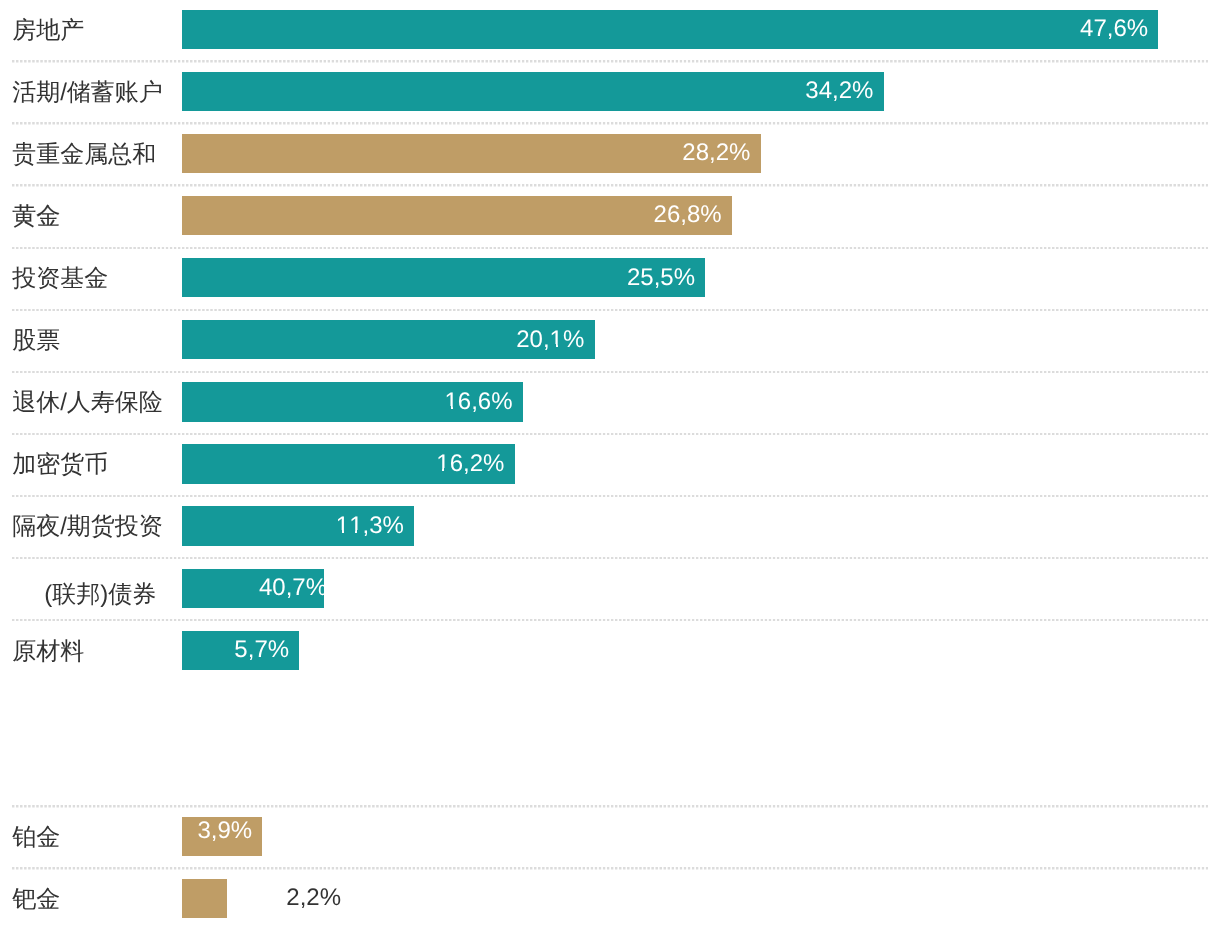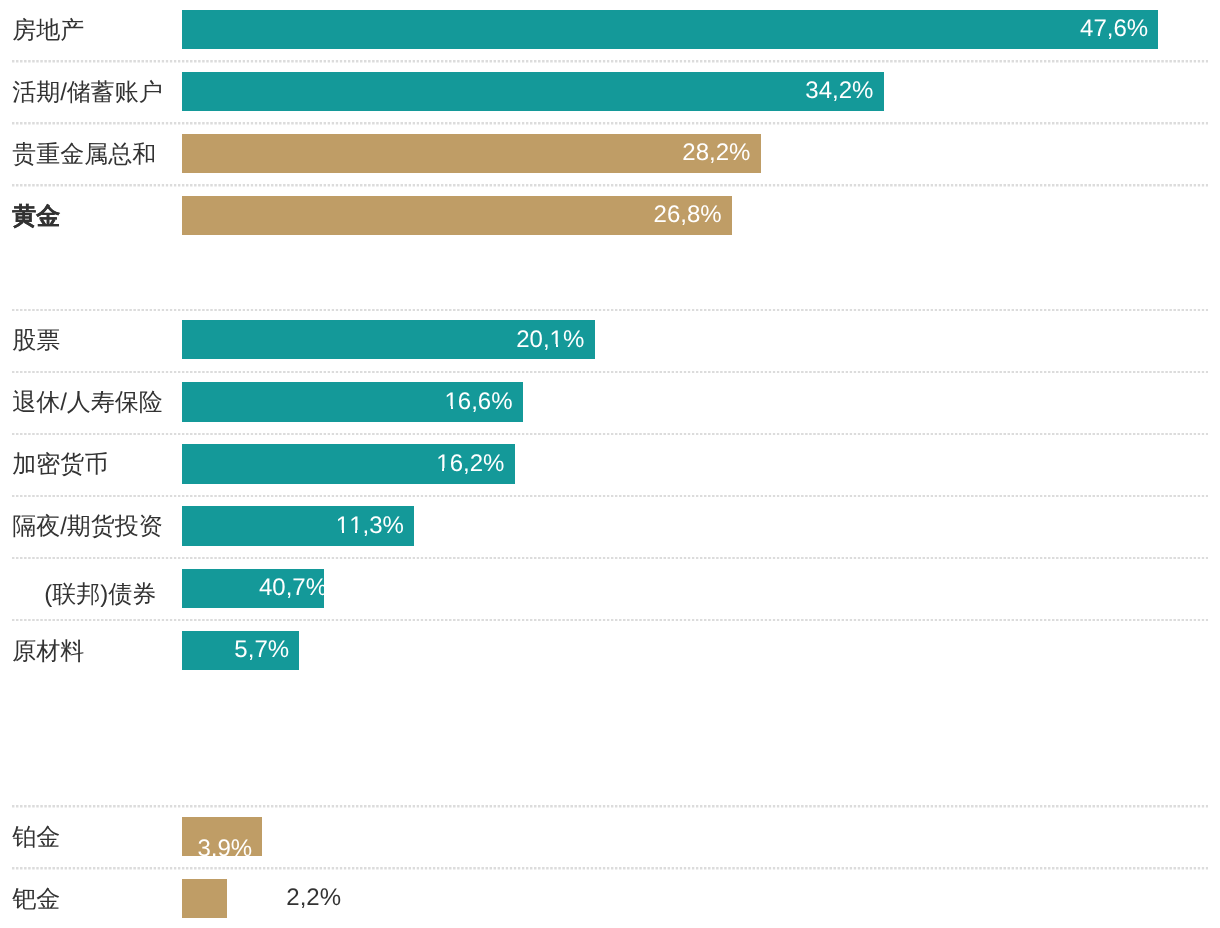--- a/index.html
+++ b/index.html
@@ -60,21 +60,21 @@
 
   .cat {
     position: absolute;
     left: 12.2px;
     color: #333333;
     font-size: 24px;
     line-height: 1;
     white-space: nowrap;
   }
   .cat.bold {
-    font-weight: 700;
+    font-weight: 400;
     -webkit-text-stroke: 0.15px #333333;
   }
 
   .bar {
     position: absolute;
     height: 39.3px;
     left: 182.4px;
   }
 
   .val {
@@ -121,20 +121,26 @@
       <div class="val inside" style="top: 7.45px; left: 682.322px;">28,2%</div>
     </div>
 
     <div class="row" style="top: 196.04px;">
       <div class="sep" style="top: -11.6px;"></div>
       <div class="cat bold" style="top: 9.05px;">黄金</div>
       <div class="bar" style="width: 549.48px; background: rgb(191, 157, 102);"></div>
       <div class="val inside" style="top: 7.45px; left: 653.618px;">26,8%</div>
     </div>
 
+    <div class="row" style="top: 258.12px;">
+      <div class="sep" style="top: -11.6px;"></div>
+      <div class="cat" style="top: 9.05px;">投资基金</div>
+      <div class="bar" style="width: 522.827px; background: rgb(20, 153, 153);"></div>
+      <div class="val inside" style="top: 7.45px; left: 626.964px;">25,5%</div>
+    </div>
 
     <div class="row" style="top: 320.2px;">
       <div class="sep" style="top: -11.6px;"></div>
       <div class="cat" style="top: 9.05px;">股票</div>
       <div class="bar" style="width: 412.11px; background: rgb(20, 153, 153);"></div>
       <div class="val inside" style="top: 7.45px; left: 516.248px;">20,1%</div>
     <i class="onefix" style="left: 550.522px; width: 5.15703px; top: 23.7985px; height: 2.89297px; background: rgb(20, 153, 153);"></i>
         <i class="onefix" style="left: 557.7px; width: 4.96953px; top: 23.7985px; height: 2.89297px; background: rgb(20, 153, 153);"></i>
       </div>
 
@@ -180,21 +186,21 @@
       <div class="bar" style="width: 116.867px; background: rgb(20, 153, 153);"></div>
       <div class="val inside" style="top: 7.45px; left: 234.364px;">5,7%</div>
     </div>
 
 
 
     <div class="row" style="top: 816.84px;">
       <div class="sep" style="top: -11.6px;"></div>
       <div class="cat" style="top: 9.05px;">铂金</div>
       <div class="bar" style="width: 79.9617px; background: rgb(191, 157, 102);"></div>
-      <div class="val inside" style="top: 20px; left: 197.459px;">3,9%</div>
+      <div class="val inside" style="top: 2px; left: 197.459px;">3,9%</div>
     </div>
 
     <div class="row" style="top: 878.92px;">
       <div class="sep" style="top: -11.6px;"></div>
       <div class="cat" style="top: 9.05px;">钯金</div>
       <div class="bar" style="width: 45.1066px; background: rgb(191, 157, 102);"></div>
       <div class="val outside" style="top: 7.45px; left: 239.307px;">2,2%</div>
     </div>
 
   </div>

